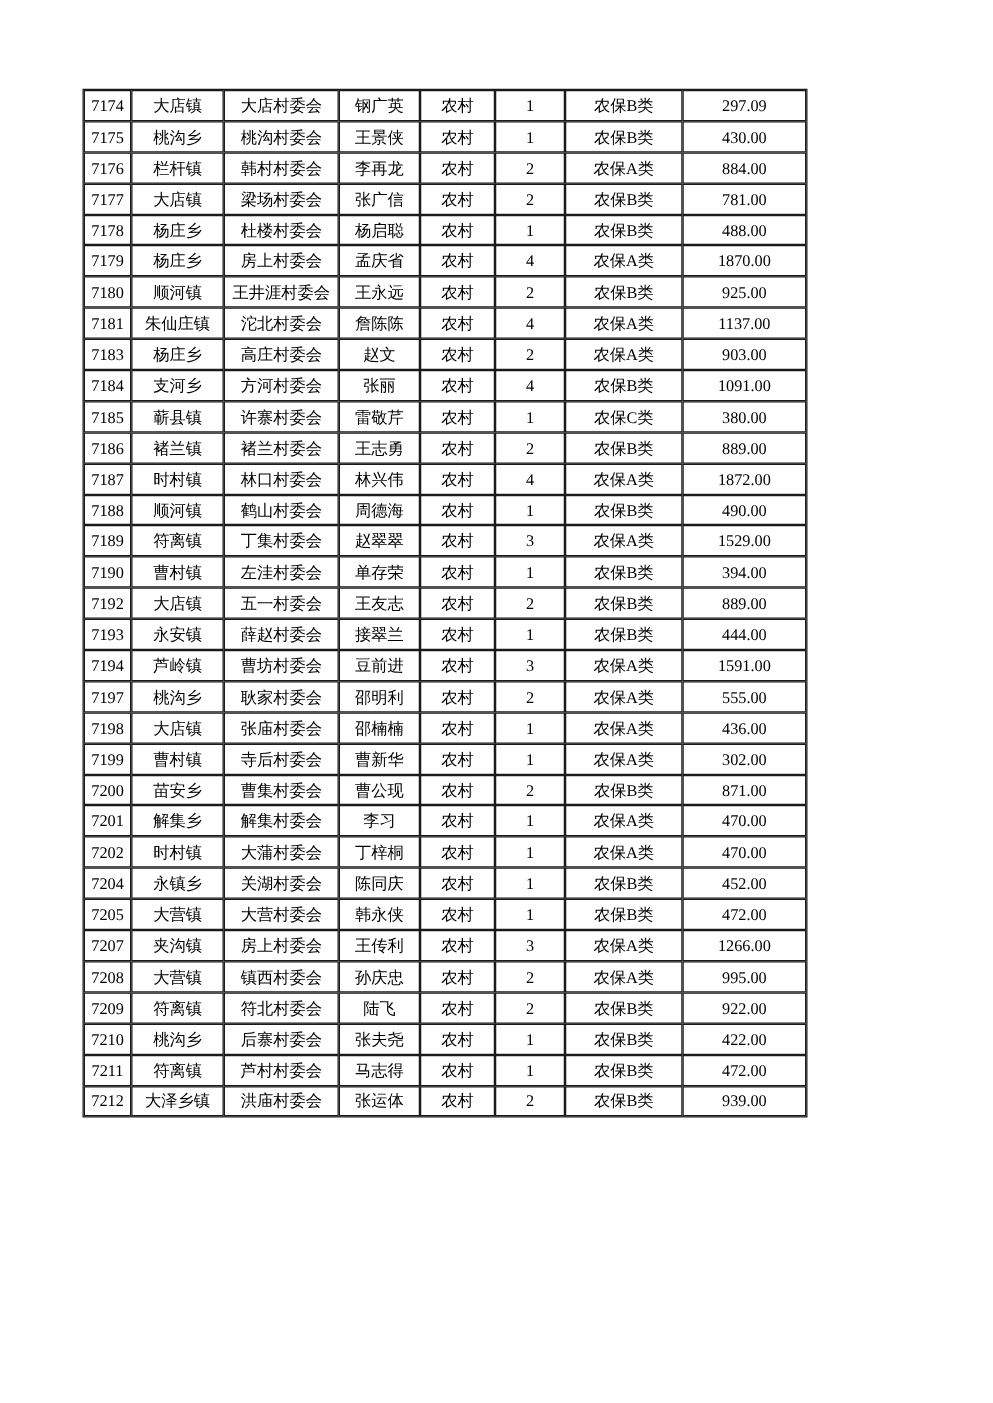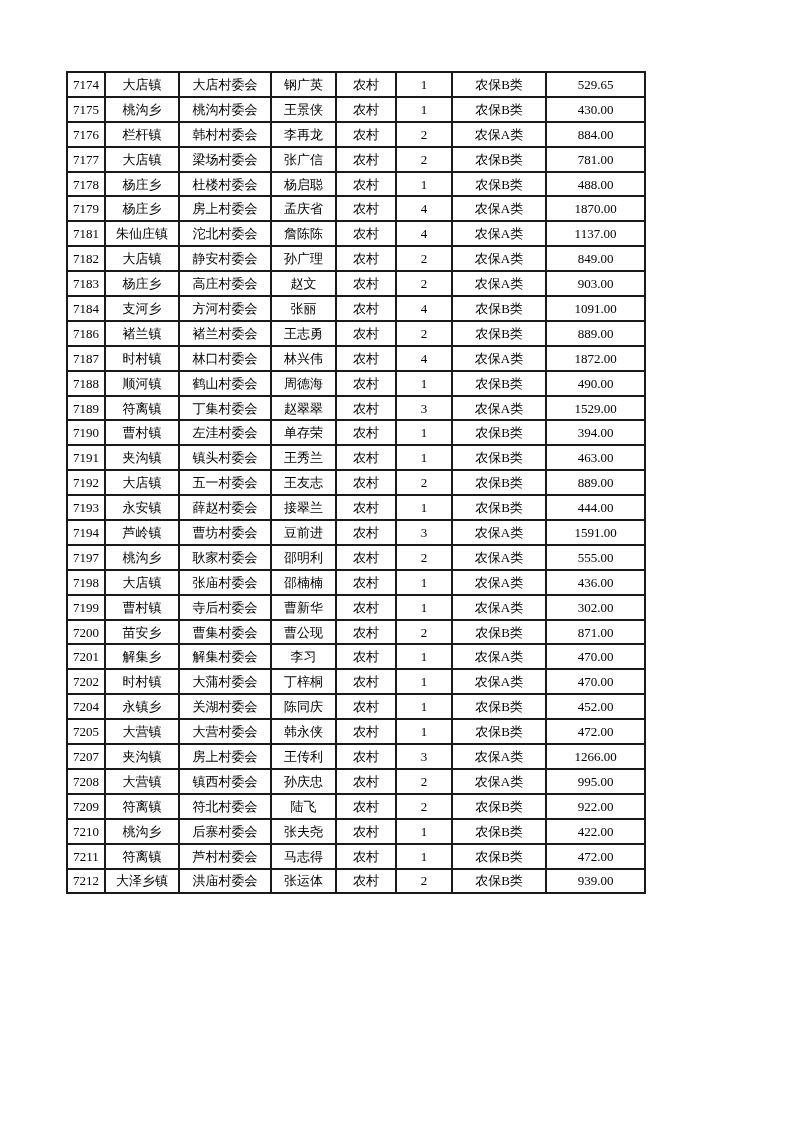--- a/index.html
+++ b/index.html
@@ -65,21 +65,21 @@
     </colgroup>
     <tbody>
         <tr>
           <td>7174</td>
           <td>大店镇</td>
           <td>大店村委会</td>
           <td>钢广英</td>
           <td>农村</td>
           <td>1</td>
           <td>农保B类</td>
-          <td>529.65</td>
+          <td>297.09</td>
         </tr>
         <tr>
           <td>7175</td>
           <td>桃沟乡</td>
           <td>桃沟村委会</td>
           <td>王景侠</td>
           <td>农村</td>
           <td>1</td>
           <td>农保B类</td>
           <td>430.00</td>
@@ -118,60 +118,70 @@
           <td>7179</td>
           <td>杨庄乡</td>
           <td>房上村委会</td>
           <td>孟庆省</td>
           <td>农村</td>
           <td>4</td>
           <td>农保A类</td>
           <td>1870.00</td>
         </tr>
         <tr>
+          <td>7180</td>
+          <td>顺河镇</td>
+          <td>王井涯村委会</td>
+          <td>王永远</td>
+          <td>农村</td>
+          <td>2</td>
+          <td>农保B类</td>
+          <td>925.00</td>
+        </tr>
+        <tr>
           <td>7181</td>
           <td>朱仙庄镇</td>
           <td>沱北村委会</td>
           <td>詹陈陈</td>
           <td>农村</td>
           <td>4</td>
           <td>农保A类</td>
           <td>1137.00</td>
         </tr>
         <tr>
-          <td>7182</td>
-          <td>大店镇</td>
-          <td>静安村委会</td>
-          <td>孙广理</td>
-          <td>农村</td>
-          <td>2</td>
-          <td>农保A类</td>
-          <td>849.00</td>
-        </tr>
-        <tr>
           <td>7183</td>
           <td>杨庄乡</td>
           <td>高庄村委会</td>
           <td>赵文</td>
           <td>农村</td>
           <td>2</td>
           <td>农保A类</td>
           <td>903.00</td>
         </tr>
         <tr>
           <td>7184</td>
           <td>支河乡</td>
           <td>方河村委会</td>
           <td>张丽</td>
           <td>农村</td>
           <td>4</td>
           <td>农保B类</td>
           <td>1091.00</td>
         </tr>
         <tr>
+          <td>7185</td>
+          <td>蕲县镇</td>
+          <td>许寨村委会</td>
+          <td>雷敬芹</td>
+          <td>农村</td>
+          <td>1</td>
+          <td>农保C类</td>
+          <td>380.00</td>
+        </tr>
+        <tr>
           <td>7186</td>
           <td>褚兰镇</td>
           <td>褚兰村委会</td>
           <td>王志勇</td>
           <td>农村</td>
           <td>2</td>
           <td>农保B类</td>
           <td>889.00</td>
         </tr>
         <tr>
@@ -206,30 +216,20 @@
         </tr>
         <tr>
           <td>7190</td>
           <td>曹村镇</td>
           <td>左洼村委会</td>
           <td>单存荣</td>
           <td>农村</td>
           <td>1</td>
           <td>农保B类</td>
           <td>394.00</td>
-        </tr>
-        <tr>
-          <td>7191</td>
-          <td>夹沟镇</td>
-          <td>镇头村委会</td>
-          <td>王秀兰</td>
-          <td>农村</td>
-          <td>1</td>
-          <td>农保B类</td>
-          <td>463.00</td>
         </tr>
         <tr>
           <td>7192</td>
           <td>大店镇</td>
           <td>五一村委会</td>
           <td>王友志</td>
           <td>农村</td>
           <td>2</td>
           <td>农保B类</td>
           <td>889.00</td>

